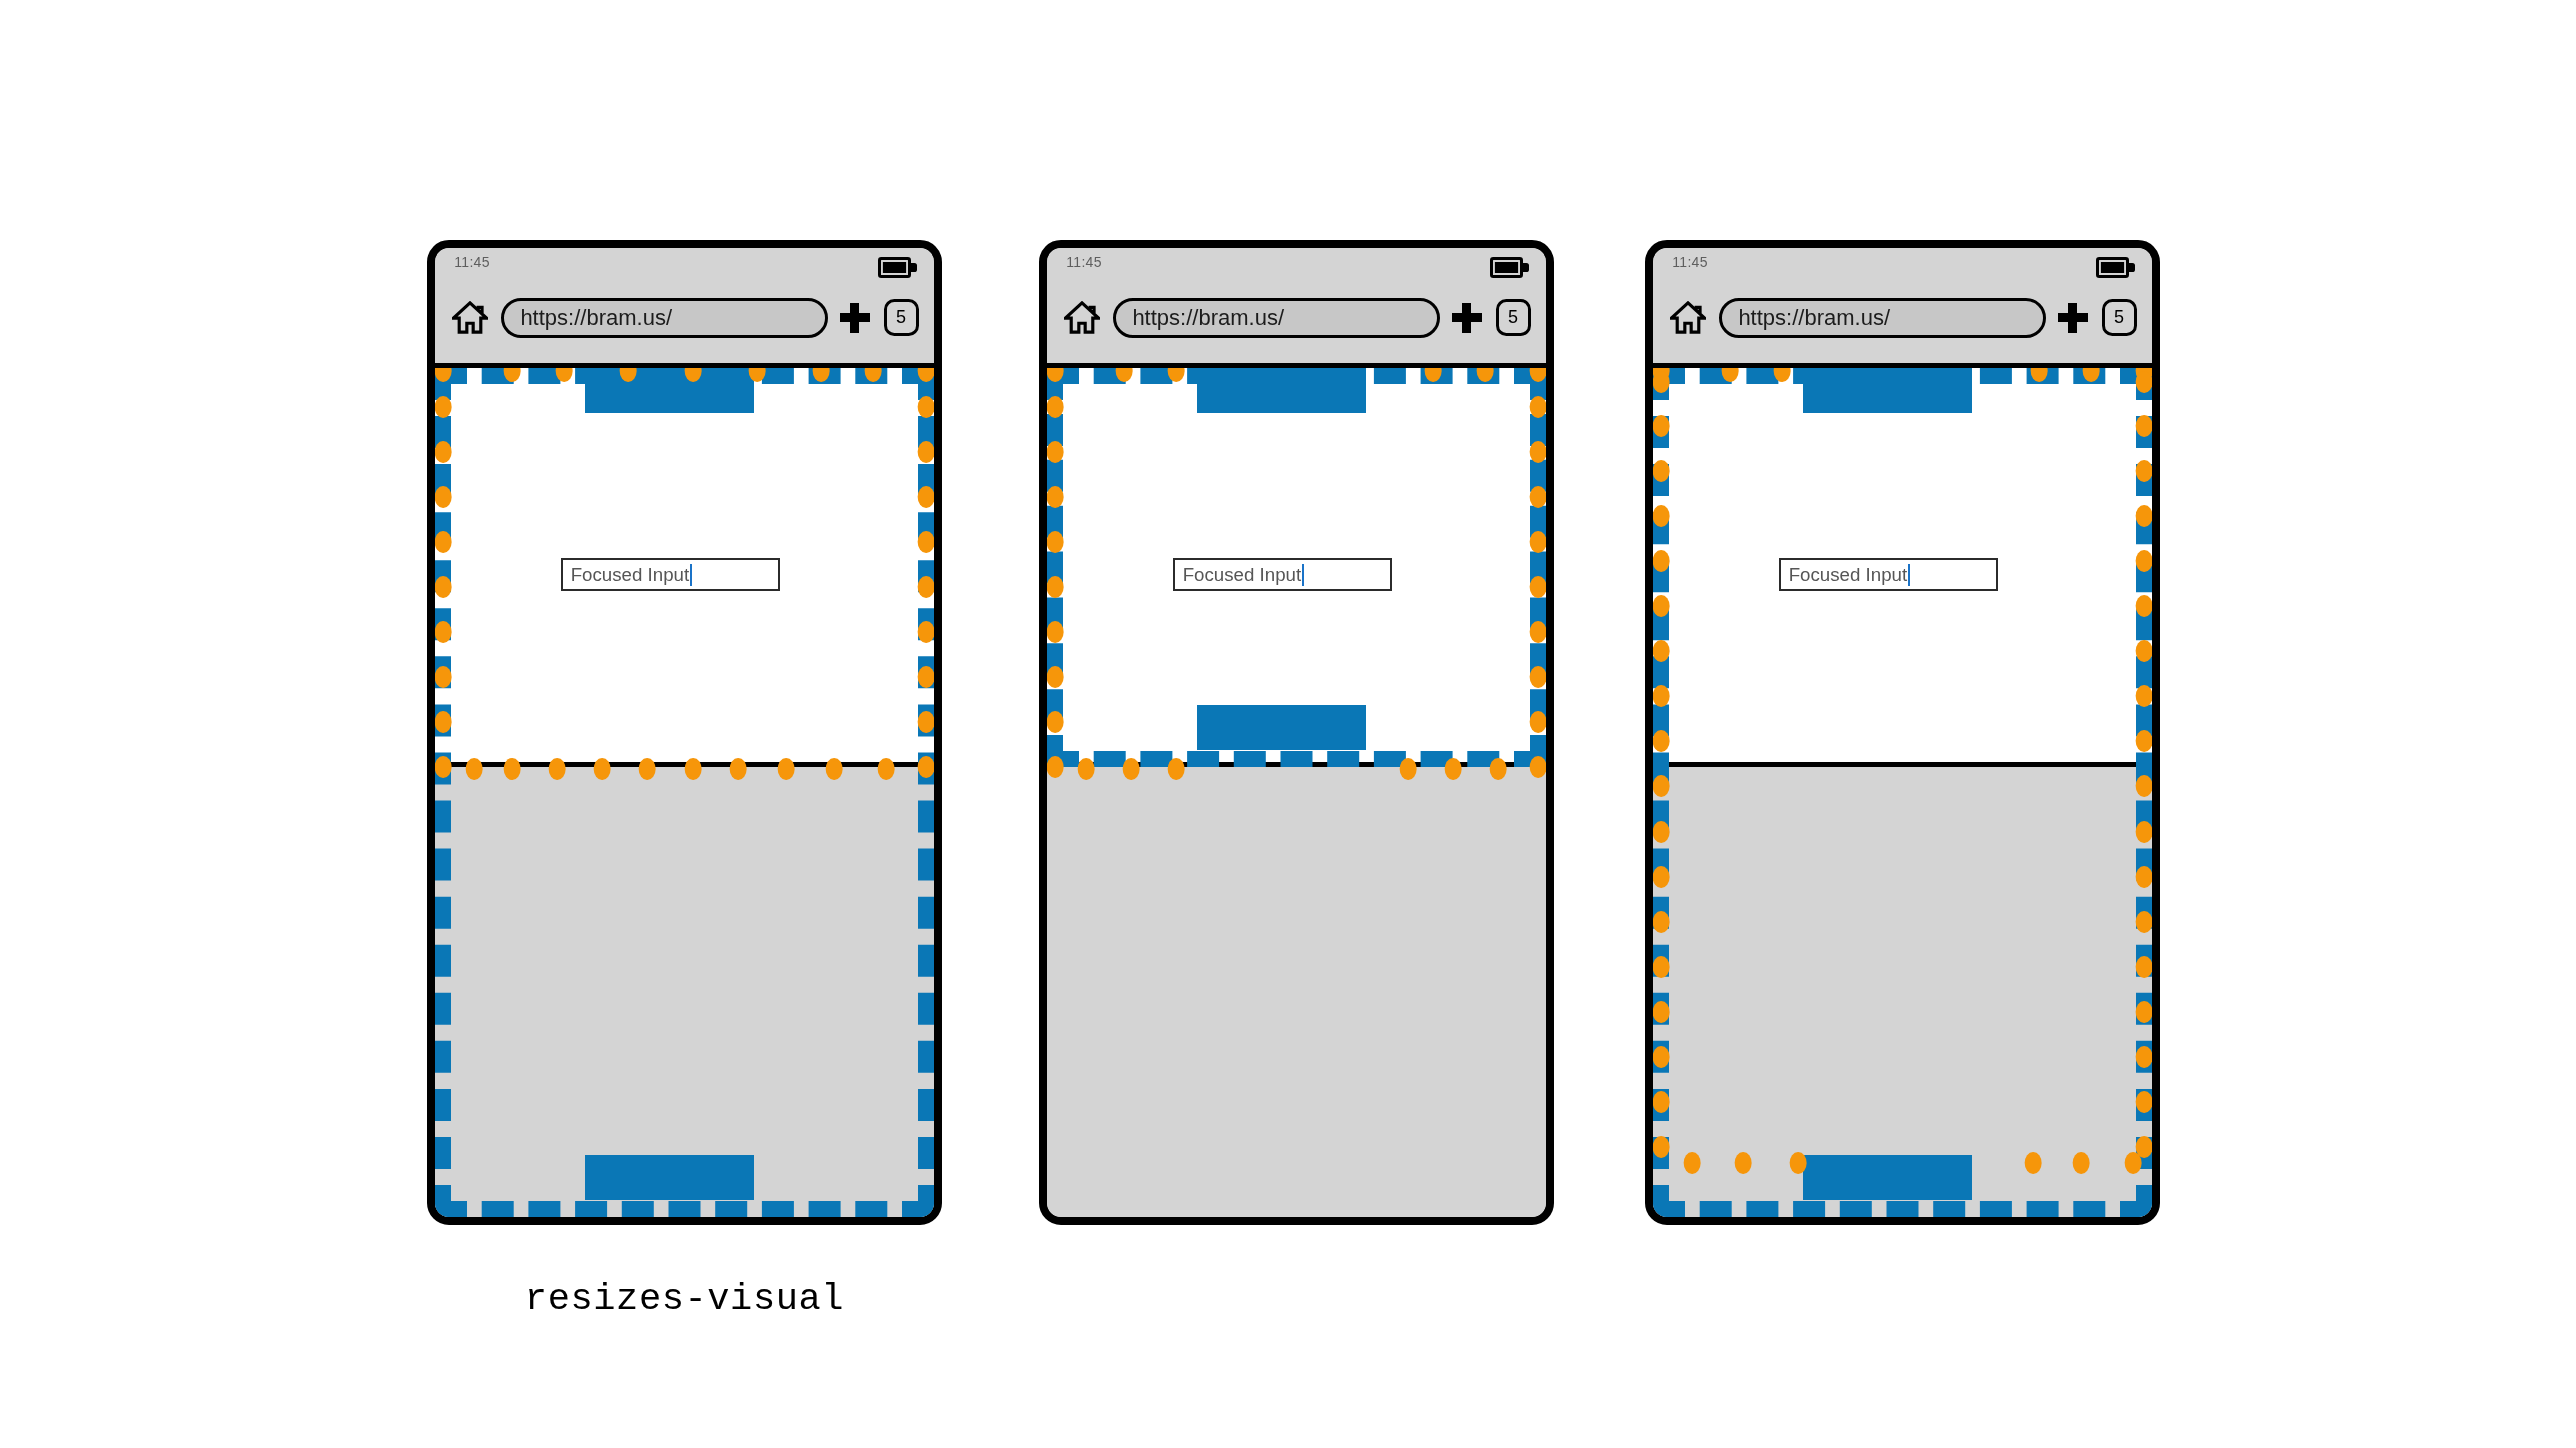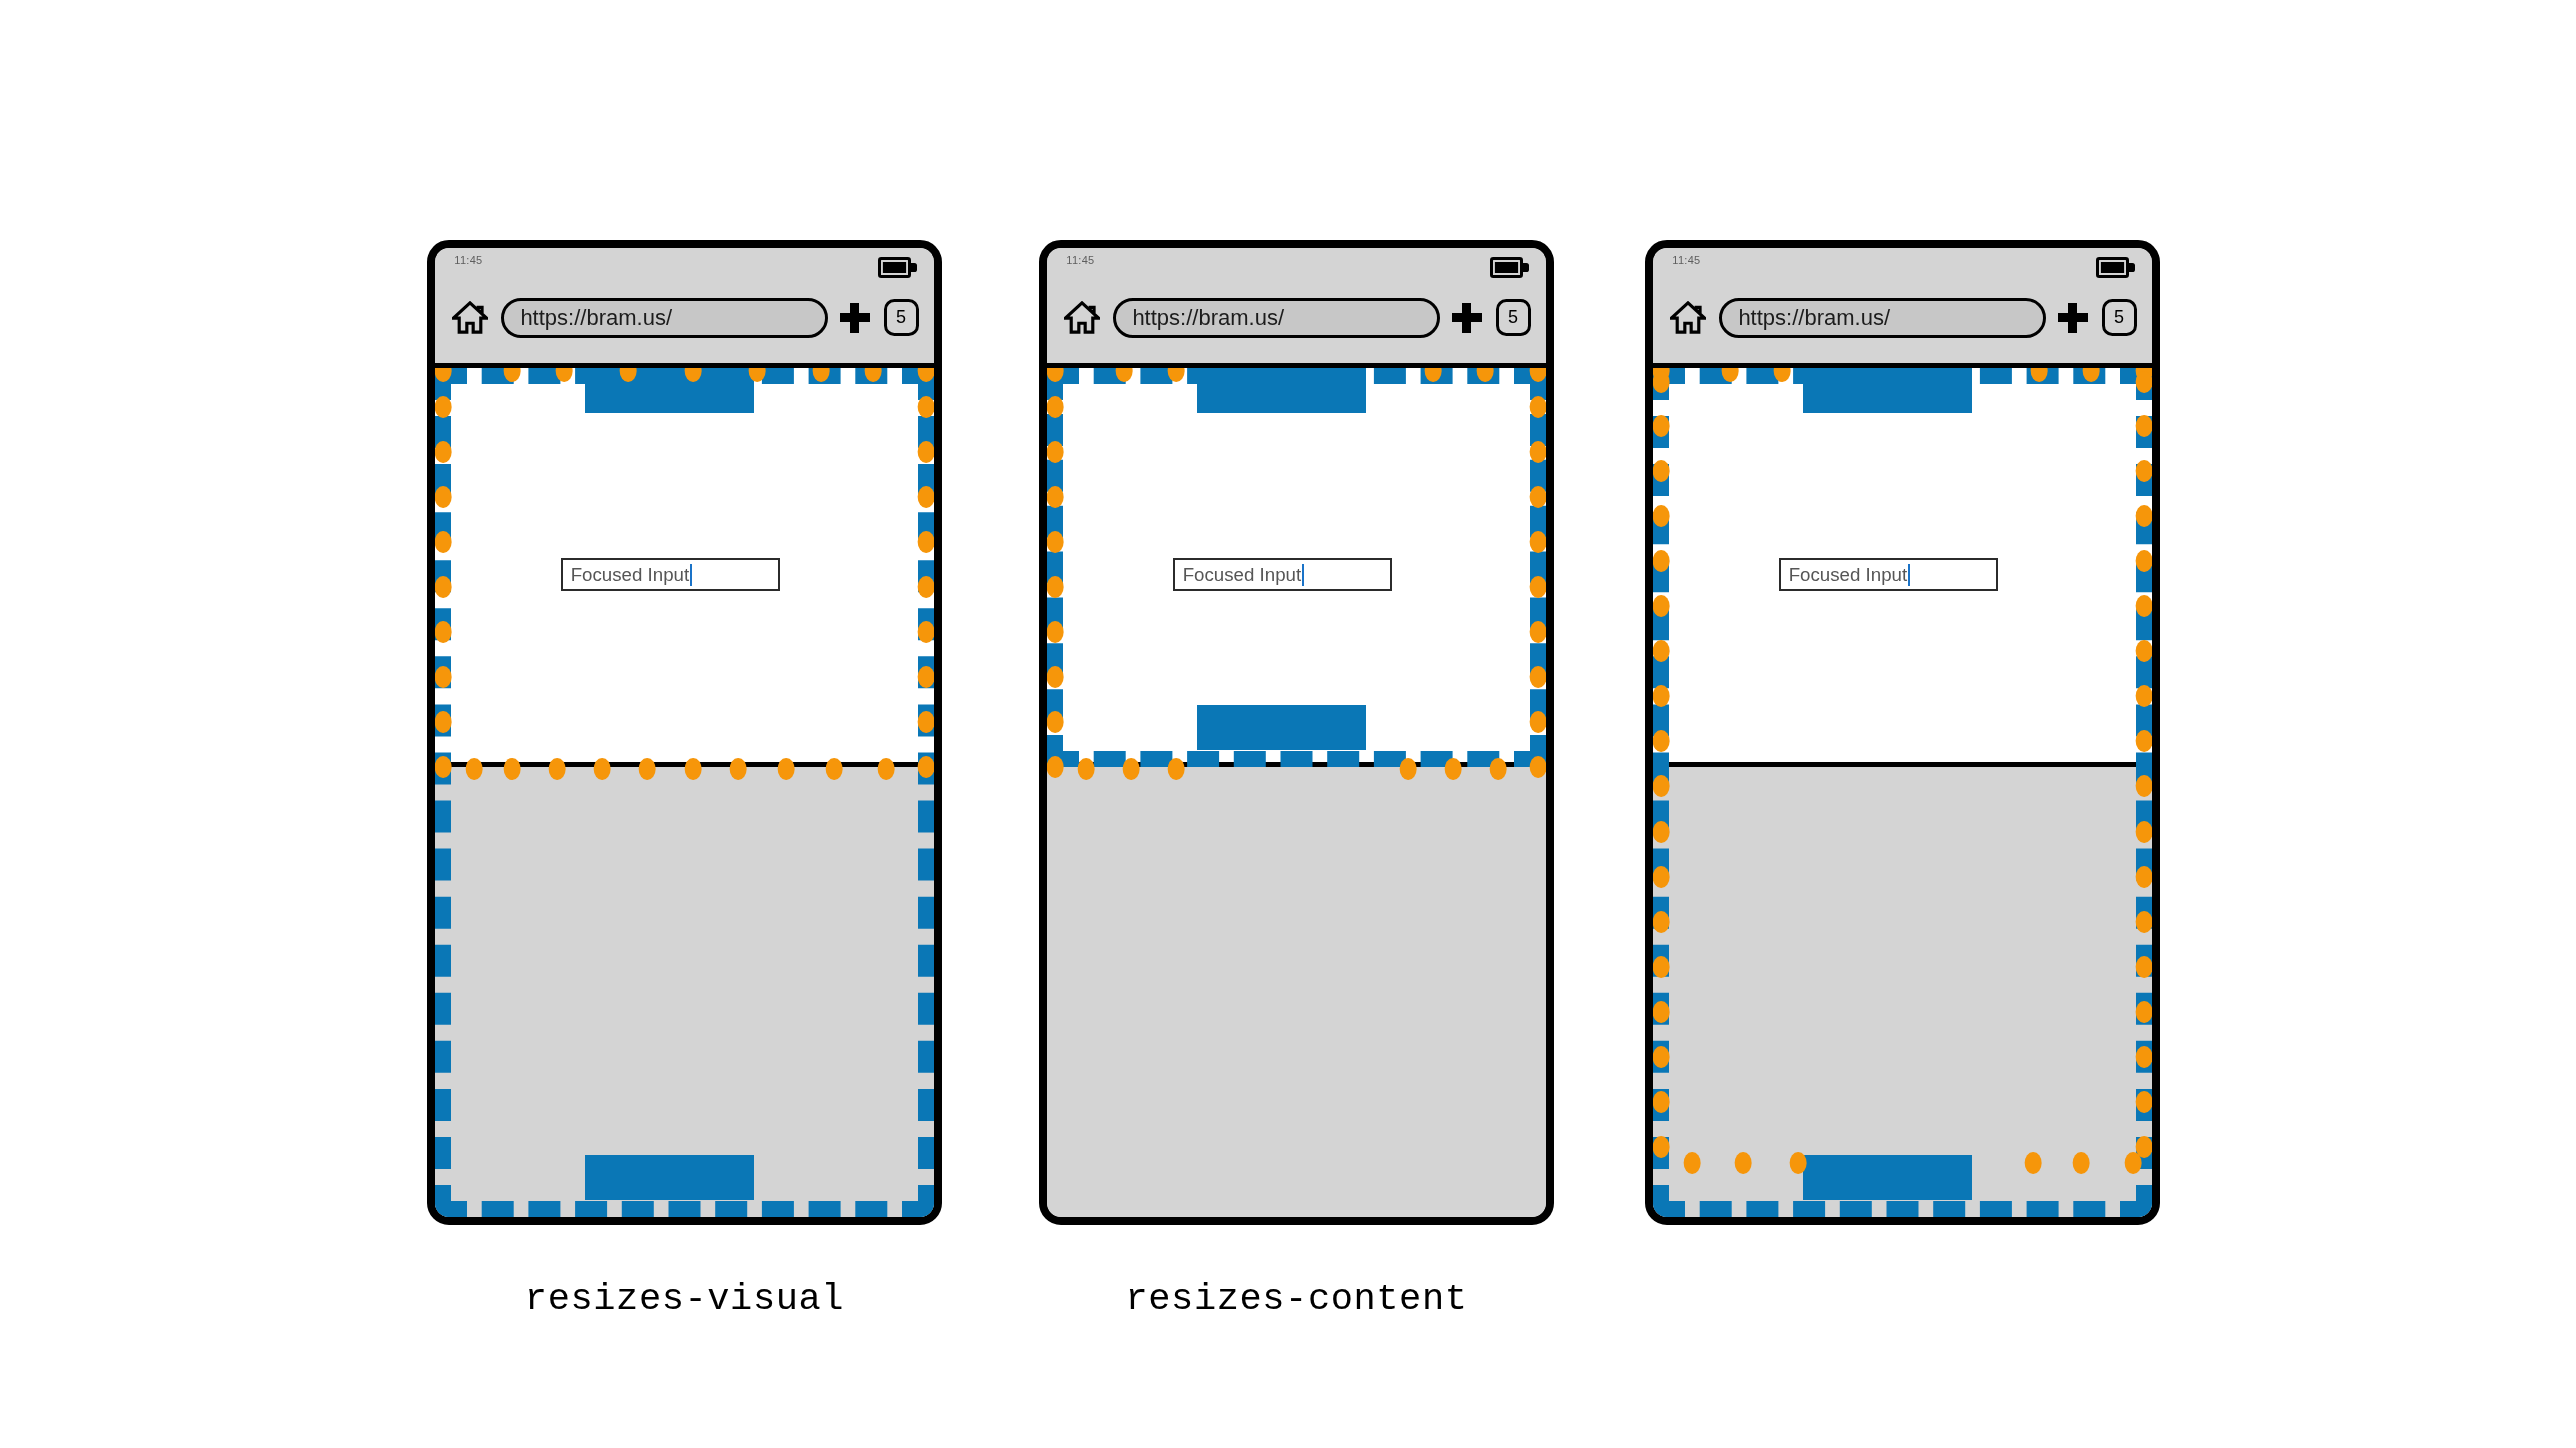--- a/index.html
+++ b/index.html
@@ -23,21 +23,21 @@
 
   
   .chrome{
     position:absolute;left:0;top:0;width:100%;height:120px;
     background:#d4d4d4;
     border-bottom:5.2px solid #000;
     box-sizing:border-box;
   }
   .clock{
     position:absolute;left:19.3px;top:6.4px;
-    font-size:11px;color:#5e5e5e;letter-spacing:0.3px;
+    font-size:14px;color:#5e5e5e;letter-spacing:0.3px;
   }
   .battery{
     position:absolute;right:16.7px;top:9px;width:39px;height:20.6px;
   }
   .battery .body{
     position:absolute;left:0;top:0;width:33px;height:20.6px;
     border:3.2px solid #000;border-radius:3.2px;box-sizing:border-box;
     background:#000;
     box-shadow:inset 0 0 0 1.9px #d4d4d4, inset 0 0 0 19.3px #000;
   }
@@ -297,21 +297,20 @@
         </div>
 
         <div class="focused-input" style="left:126px;top:190px;">
           <span class="txt">Focused Input</span>
             <span class="caret" style="background: rgb(26, 115, 200);"></span>
         </div>
       </div>
 
     </div>
   </div>
-  <div class="caption" style="left:1039px;top:1278px;">resizes-content</div>
 
   <div class="phone" id="phone2" style="left:1645px;top:240px;">
     <div class="phone-inner">
 
       <div class="chrome">
         <div class="clock">11:45</div>
         <div class="battery">
           <div class="body"></div>
             <div class="nub"></div>
         </div>

